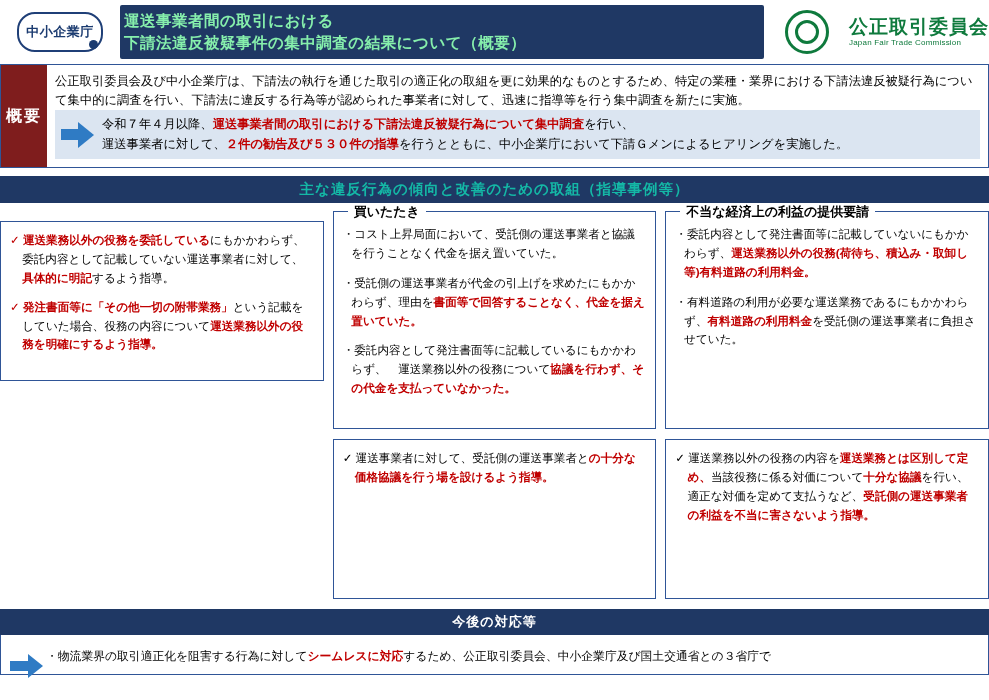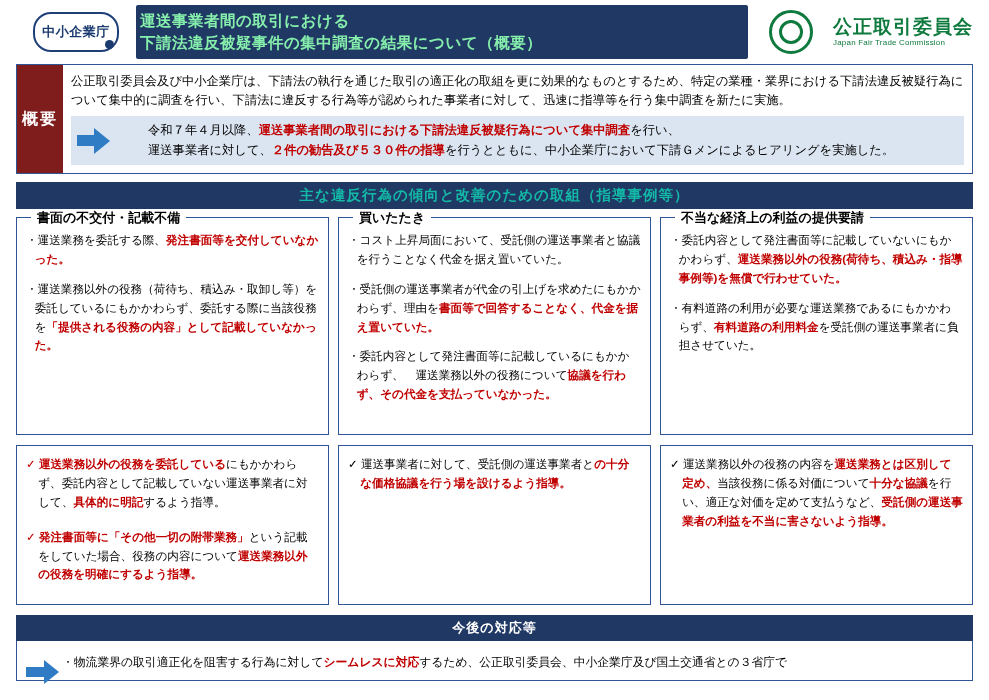--- a/index.html
+++ b/index.html
@@ -4,21 +4,21 @@
 <style>
   html,body{margin:0;padding:0;}
   body{
     width:989px;height:700px;
     background:#ffffff;
     font-family:"Liberation Sans","DejaVu Sans",sans-serif;
     color:#000;
     font-size:12px;
     overflow:hidden;
   }
-  .page{position:relative;width:989px;height:700px;box-sizing:border-box;padding:6px 16px;}
+  .page{position:relative;width:989px;height:700px;box-sizing:border-box;padding:6px 0;}
 
   
   .header{display:flex;align-items:center;height:52px;}
   .logo-left{width:120px;height:46px;display:flex;align-items:center;justify-content:center;position:relative;}
   .logo-left .badge{
     width:82px;height:36px;border:2px solid #1f3f77;border-radius:18px;
     background:#fff;display:flex;align-items:center;justify-content:center;
     font-size:13px;font-weight:bold;color:#1b3b70;letter-spacing:0.5px;
   }
   .logo-left .dot{position:absolute;right:22px;bottom:6px;width:9px;height:9px;border-radius:50%;background:#1b3b70;}
@@ -34,21 +34,21 @@
   .jftc-text .en{font-size:8px;color:#0f7a3d;letter-spacing:0.2px;}
 
   
   .overview{display:flex;margin-top:6px;border:1px solid #2f5597;}
   .ov-label{
     width:46px;background:#7f1d1d;color:#fff;font-weight:bold;font-size:16px;
     display:flex;align-items:center;justify-content:center;letter-spacing:2px;
   }
   .ov-body{flex:1;padding:7px 8px 8px 8px;background:#fff;}
   .ov-p{font-size:12.3px;line-height:1.55;}
-  .ov-sub{display:flex;align-items:center;margin-top:6px;background:#dbe5f1;padding:5px 6px;gap:30px;}
+  .ov-sub{display:flex;align-items:center;margin-top:0;background:#dbe5f1;padding:5px 6px;}
   .arrow{
     width:34px;height:26px;flex:0 0 34px;margin-right:7px;position:relative;
   }
   .arrow:before{content:"";position:absolute;left:0;top:7px;width:19px;height:11px;background:#2f7bc4;}
   .arrow:after{content:"";position:absolute;left:17px;top:0;border-top:13px solid transparent;border-bottom:13px solid transparent;border-left:16px solid #2f7bc4;}
   .ov-sub-text{font-size:12.3px;line-height:1.6;}
   .red{color:#c00000;font-weight:bold;}
   .bold{font-weight:bold;}
 
   
@@ -66,21 +66,21 @@
   }
   .box.top{height:218px;}
   .box-title{
     position:absolute;top:-9px;left:14px;background:#fff;padding:0 6px;
     font-weight:bold;font-size:13px;color:#000;white-space:nowrap;
   }
   .item{font-size:11.6px;line-height:1.62;margin-bottom:11px;text-indent:-0.75em;padding-left:0.75em;}
   .item:last-child{margin-bottom:0;}
 
   .box.bottom{height:160px;margin-top:10px;padding:9px 9px;border:1.5px solid #2f5597;}
-  .chk{font-size:11.6px;line-height:1.62;margin-bottom:16px;text-indent:-1.05em;padding-left:1.05em;}
+  .chk{font-size:11.6px;line-height:1.62;margin-bottom:10px;text-indent:-1.05em;padding-left:1.05em;}
   .chk:last-child{margin-bottom:0;}
 
   
   .band2{
     margin-top:10px;background:#1f3864;color:#fff;text-align:center;
     font-weight:bold;font-size:13px;padding:4px 0;letter-spacing:1px;
   }
   .future{border:1.5px solid #2f5597;border-top:none;padding:7px 9px 8px 9px;}
   .future-lead{font-size:12.3px;line-height:1.55;font-weight:bold;}
   .future-body{display:flex;margin-top:5px;}
@@ -127,25 +127,20 @@
         </div>
       </div>
     </div>
   </div>
 
   <div class="band">主な違反行為の傾向と改善のための取組（指導事例等）</div>
 
   <div class="cols">
 
     <div class="col">
-      <div class="box top">
-        <div class="box-title">書面の不交付・記載不備</div>
-        <div class="item">・運送業務を委託する際、<span class="red">発注書面等を交付していなかった。</span></div>
-        <div class="item">・運送業務以外の役務（荷待ち、積込み・取卸し等）を委託しているにもかかわらず、委託する際に当該役務を<span class="red">「提供される役務の内容」として記載していなかった。</span></div>
-      </div>
       <div class="box bottom">
         <div class="chk"><span class="red bold">✓ 運送業務以外の役務を委託している</span>にもかかわらず、委託内容として記載していない運送事業者に対して、<span class="red bold">具体的に明記</span>するよう指導。</div>
         <div class="chk"><span class="red bold">✓ 発注書面等に「その他一切の附帯業務」</span>という記載をしていた場合、役務の内容について<span class="red bold">運送業務以外の役務を明確にするよう指導。</span></div>
       </div>
     </div>
 
     <div class="col">
       <div class="box top">
         <div class="box-title">買いたたき</div>
         <div class="item">・コスト上昇局面において、受託側の運送事業者と協議を行うことなく代金を据え置いていた。</div>
@@ -153,21 +148,21 @@
         <div class="item">・委託内容として発注書面等に記載しているにもかかわらず、　運送業務以外の役務について<span class="red">協議を行わず、その代金を支払っていなかった。</span></div>
       </div>
       <div class="box bottom">
         <div class="chk">✓ 運送事業者に対して、受託側の運送事業者と<span class="red bold">の十分な価格協議を行う場を設けるよう指導。</span></div>
       </div>
     </div>
 
     <div class="col">
       <div class="box top">
         <div class="box-title">不当な経済上の利益の提供要請</div>
-        <div class="item">・委託内容として発注書面等に記載していないにもかかわらず、<span class="red">運送業務以外の役務(荷待ち、積込み・指導事例等)を無償で行わせていた。</span></div>
+        <div class="item">・委託内容として発注書面等に記載していないにもかかわらず、<span class="red">運送業務以外の役務(荷待ち、積込み・取卸し等)有料道路の利用料金。</span></div>
         <div class="item">・有料道路の利用が必要な運送業務であるにもかかわらず、<span class="red">有料道路の利用料金</span>を受託側の運送事業者に負担させていた。</div>
       </div>
       <div class="box bottom">
         <div class="chk">✓ 運送業務以外の役務の内容を<span class="red bold">運送業務とは区別して定め、</span>当該役務に係る対価について<span class="red bold">十分な協議</span>を行い、適正な対価を定めて支払うなど、<span class="red bold">受託側の運送事業者の利益を不当に害さないよう指導。</span></div>
       </div>
     </div>
   </div>
 
   <div class="band2">今後の対応等</div>
   <div class="future">

